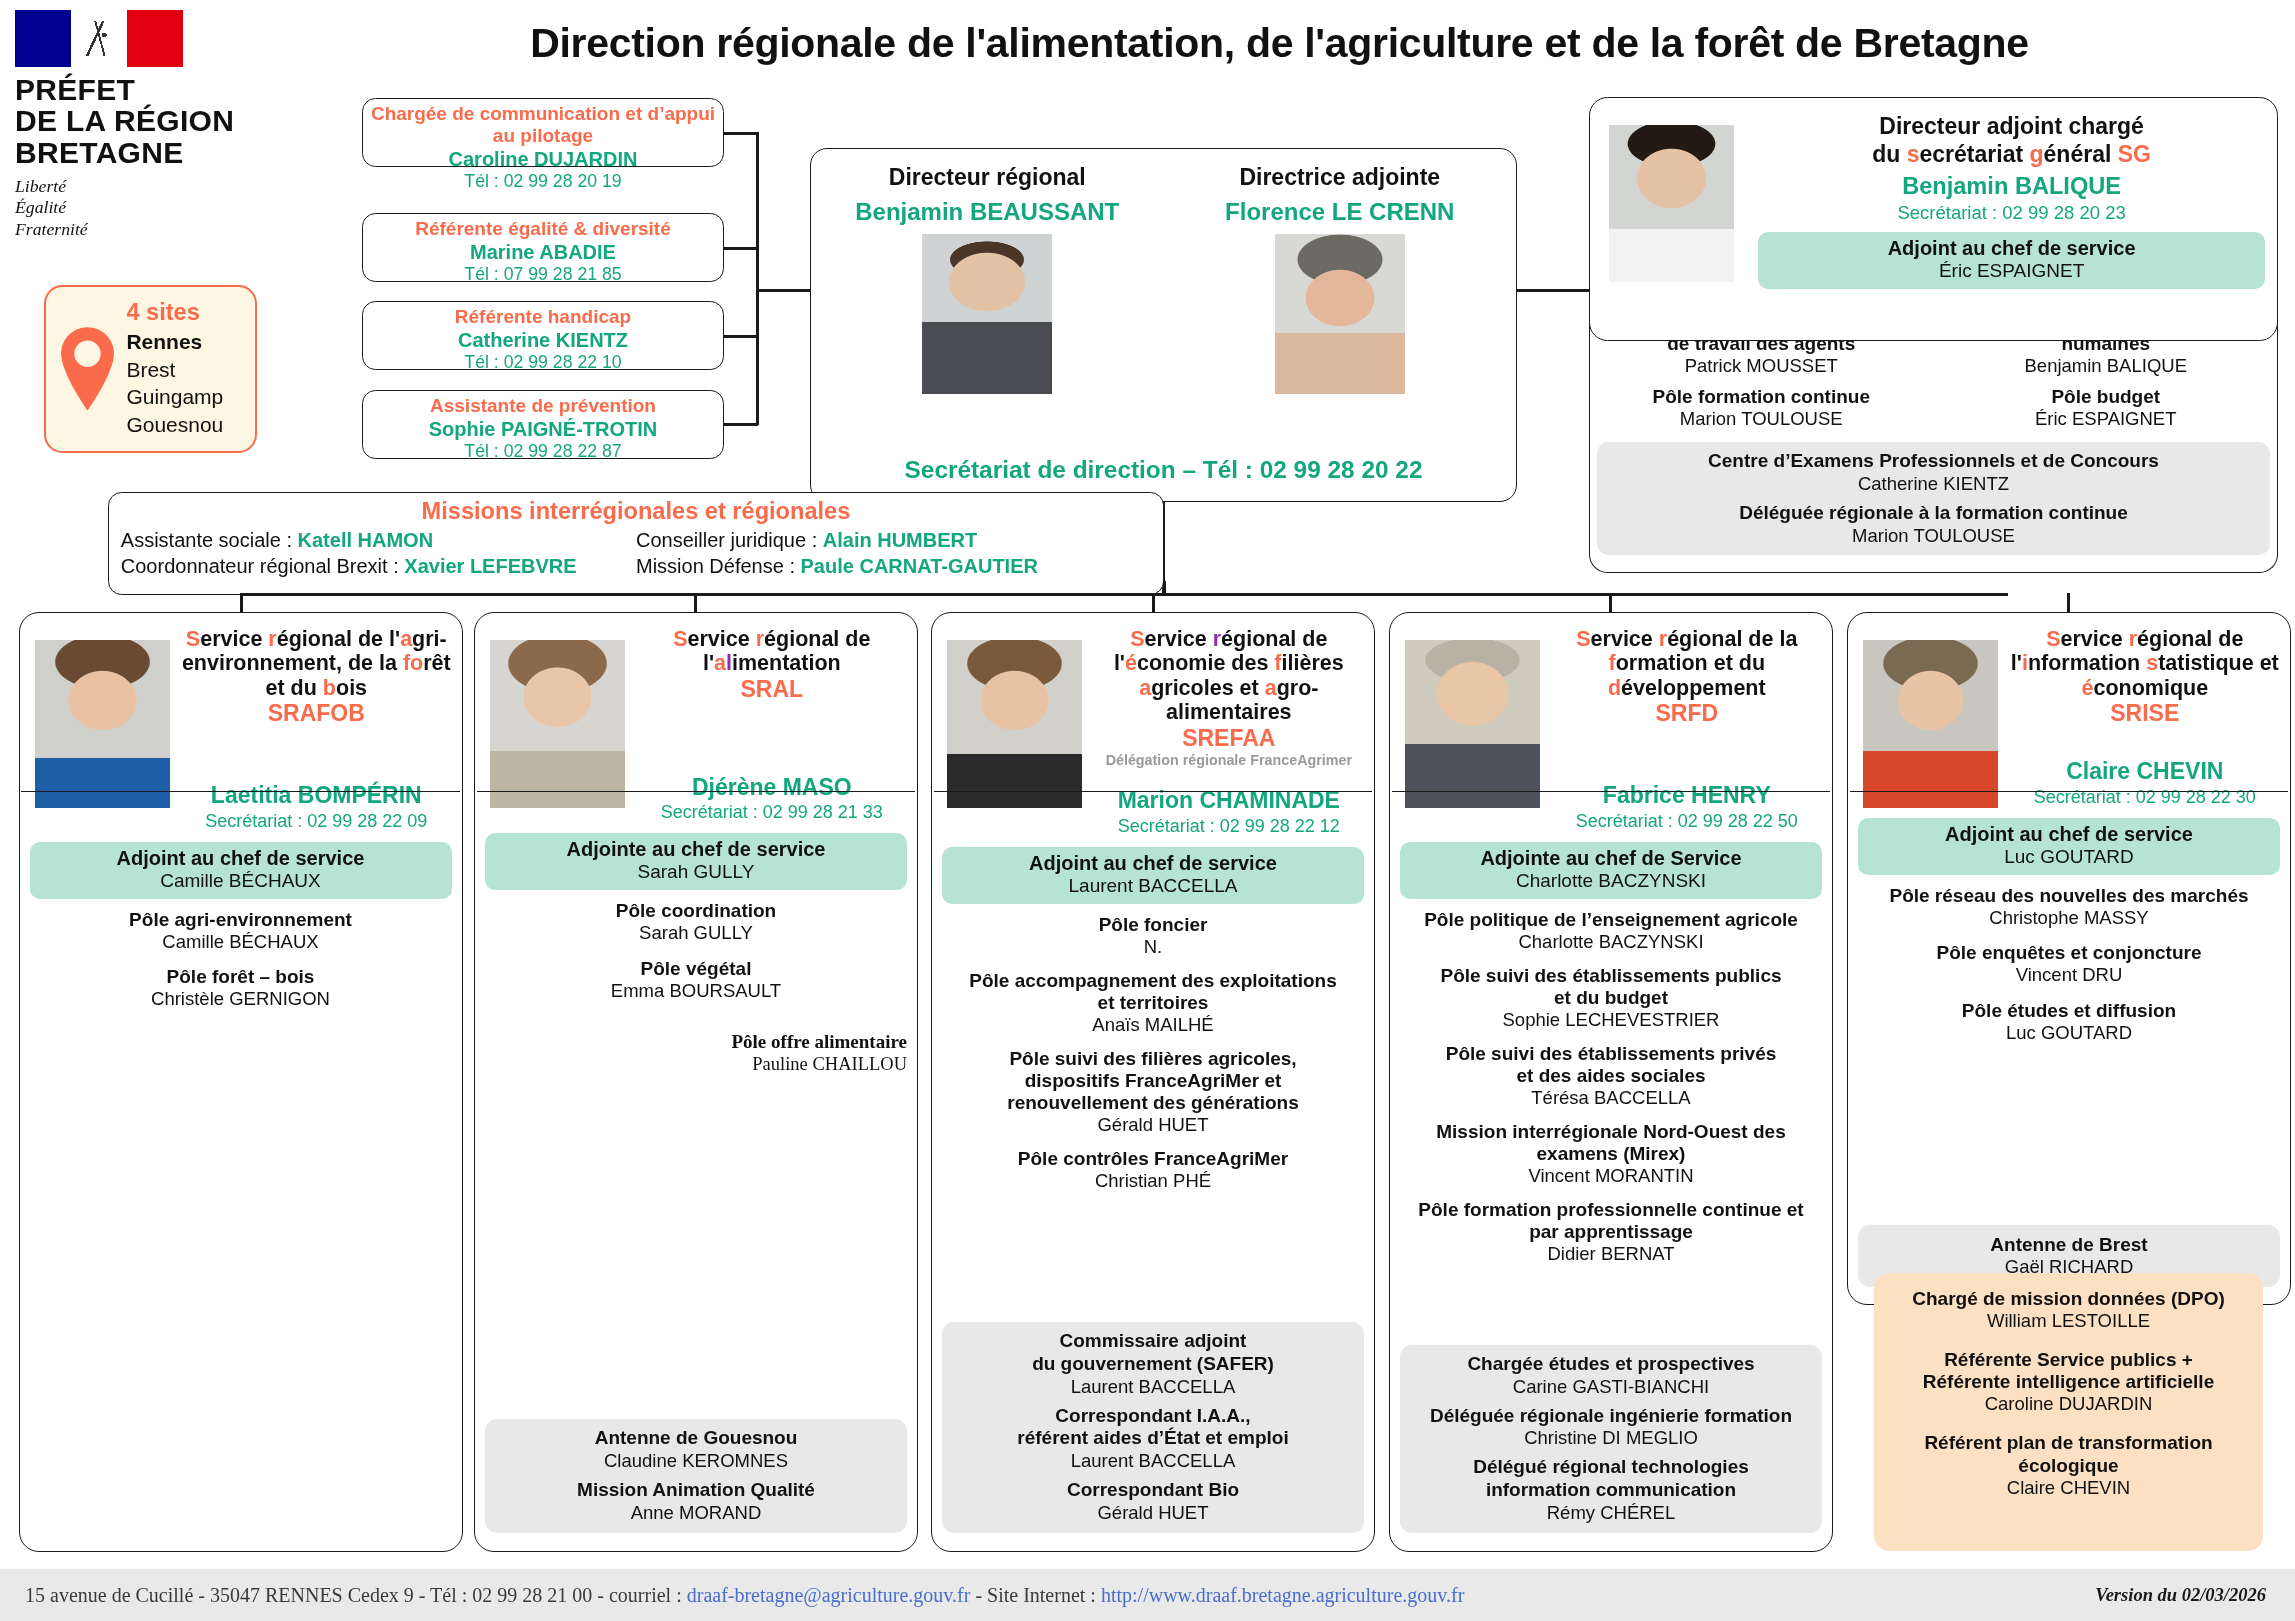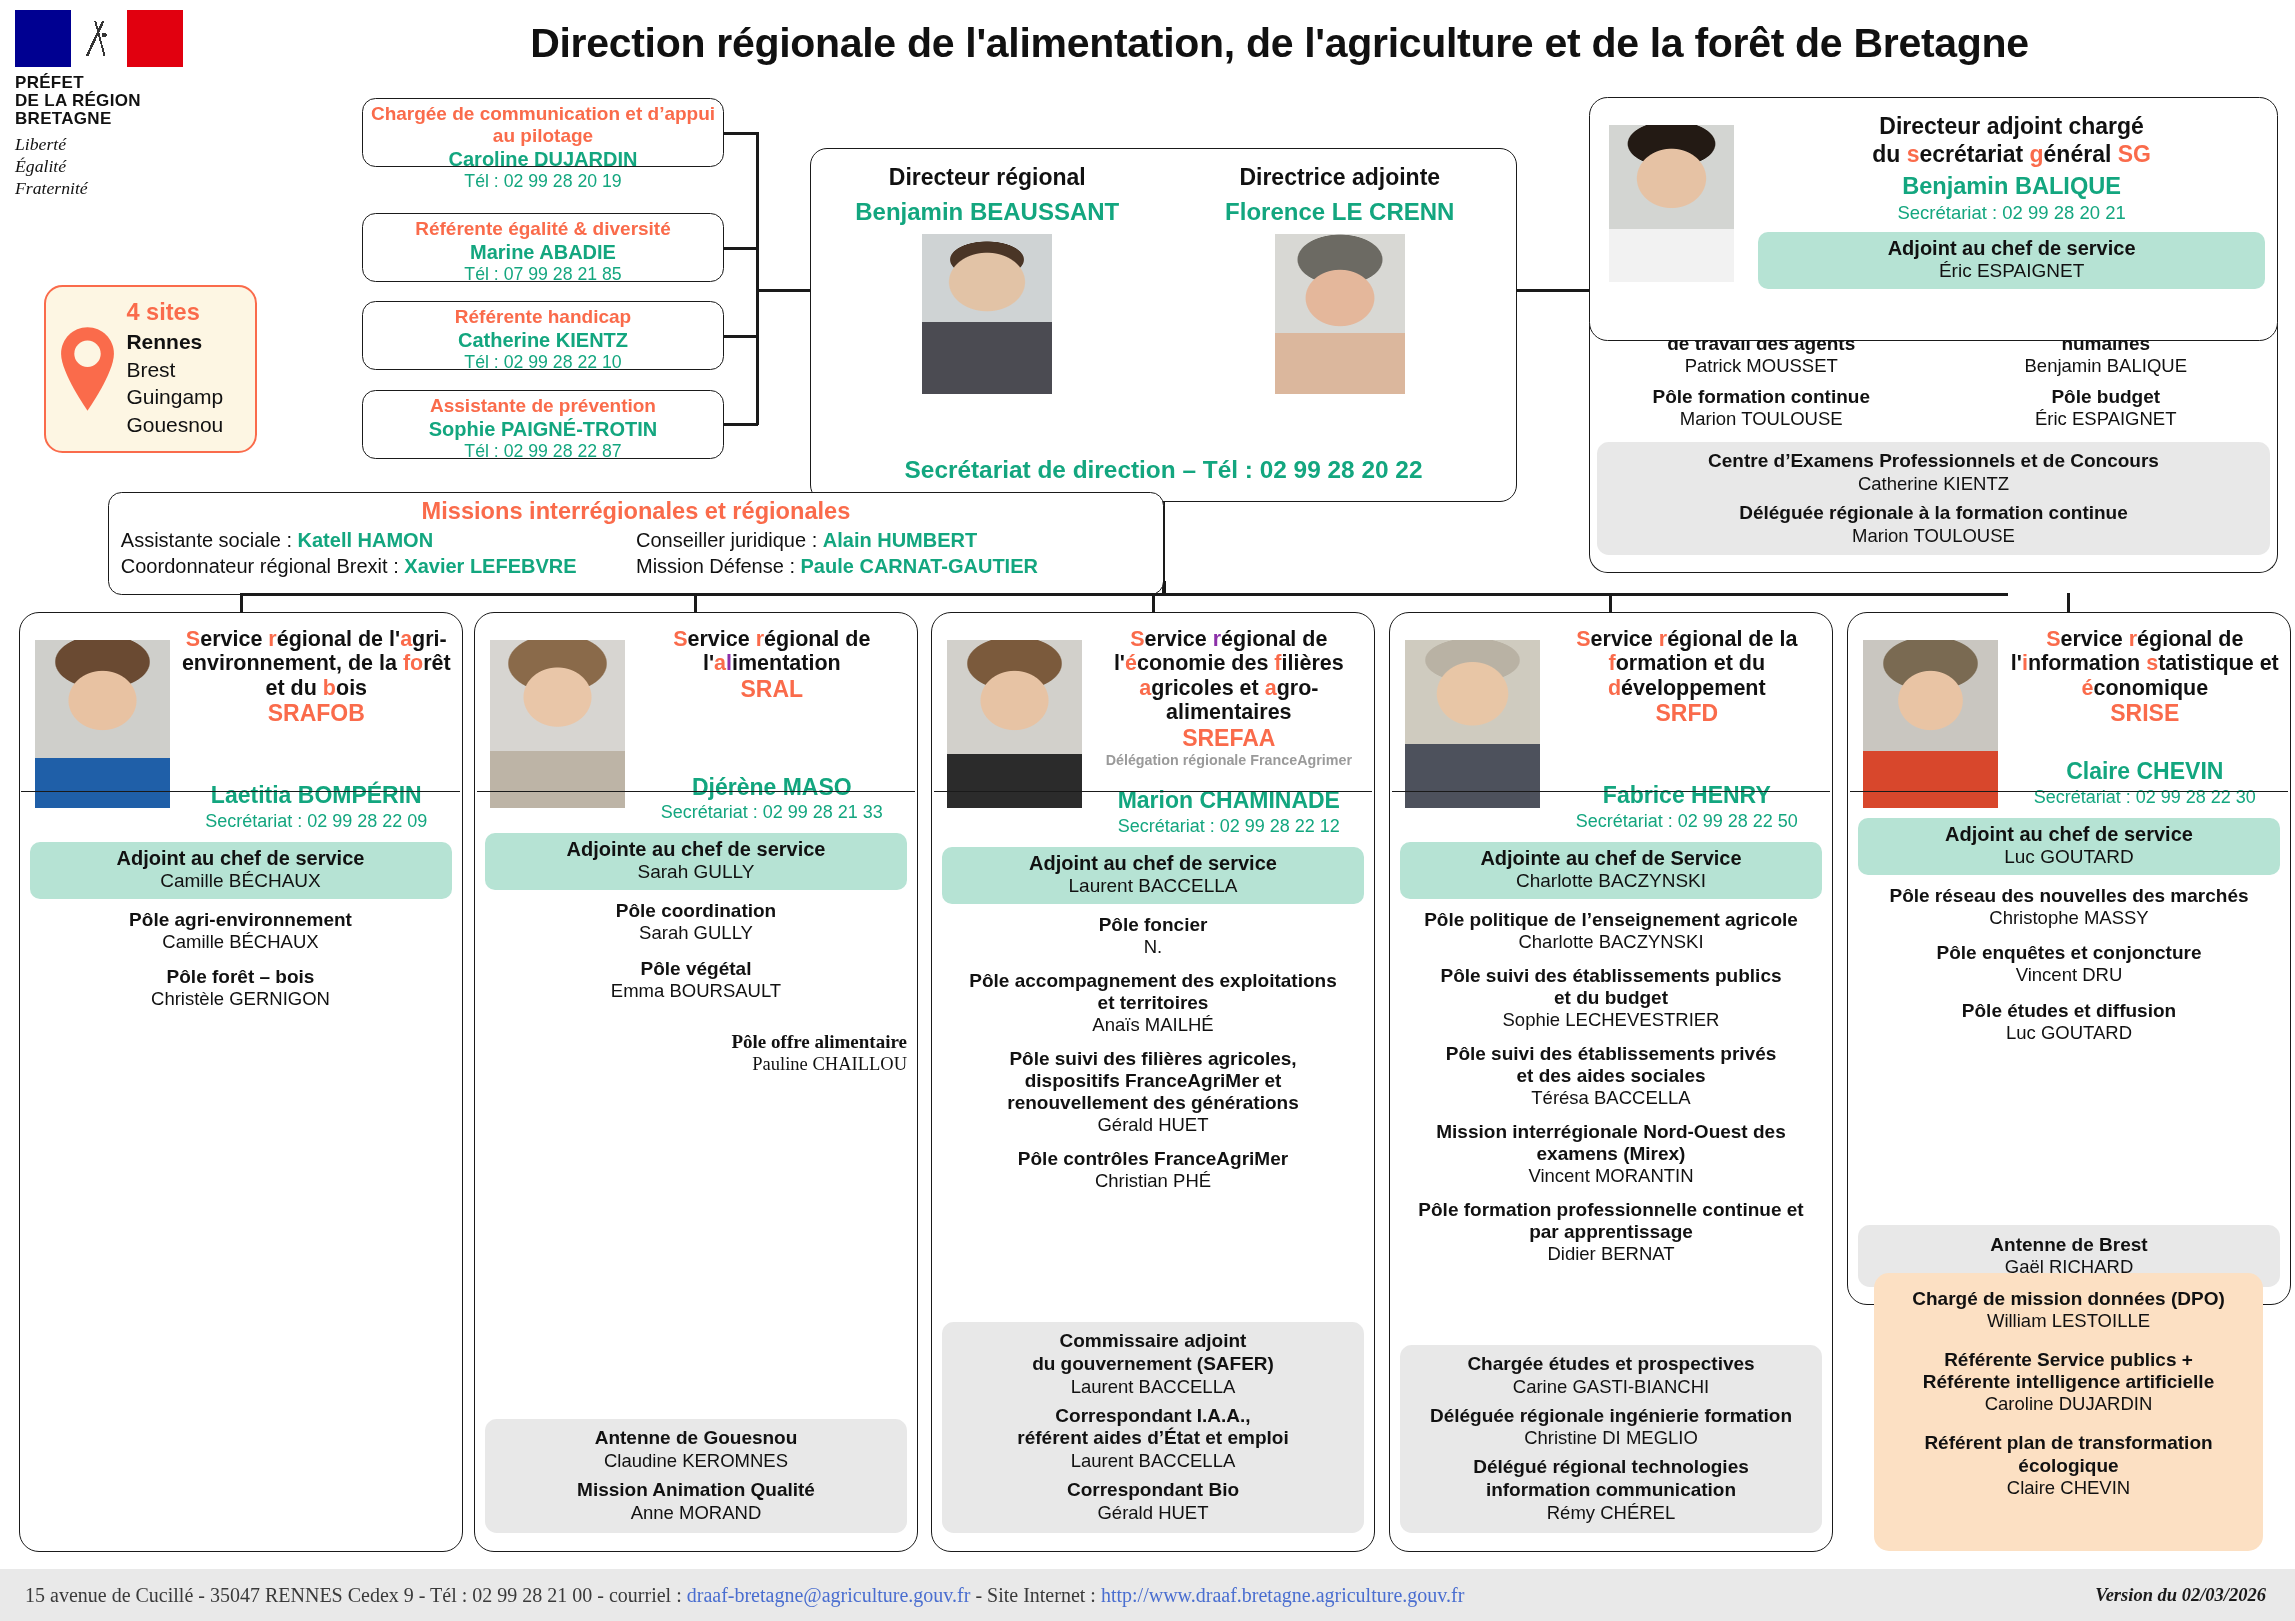--- a/index.html
+++ b/index.html
@@ -22,21 +22,21 @@
   #flag .b { flex:1; background:#000091; }
   #flag .w { flex:1; background:#ffffff; position:relative; }
   #flag .r { flex:1; background:#e1000f; }
   #flag .w:after{ content:""; position:absolute; left:10%; top:20%; width:70%; height:60%;
      background:
        radial-gradient(circle at 70% 40%, #111 0 2.5px, transparent 2.5px),
        linear-gradient(115deg, transparent 45%, #111 45%, #111 50%, transparent 50%),
        linear-gradient(75deg, transparent 55%, #111 55%, #111 59%, transparent 59%);
      opacity:.85; }
   #flag .r:after{ content:""; position:absolute; }
-  .prefet-txt { font-family:"Liberation Sans", sans-serif; font-weight:bold; font-size:17px;
+  .prefet-txt { font-family:"Liberation Sans", sans-serif; font-weight:bold; font-size:30px;
       line-height:1.06; letter-spacing:0.3px; margin-top:6.7px; color:#111; }
   .devise { font-family:"Liberation Serif", serif; font-style:italic; font-size:17.7px;
       line-height:1.22; margin-top:6.7px; color:#111; }
 
   #page-title { position:absolute; left:278px; top:20px; width:2003px;
       text-align:center; font-size:41px; font-weight:bold; letter-spacing:-0.3px; }
 
   
   #sites-box { position:absolute; left:44px; top:285px; width:213px; height:168px;
       border:2.1px solid #fa6b4b; border-radius:18.5px; background:#fdf6e3;
@@ -247,21 +247,21 @@
 <div class="card" id="sg-box">
   <div class="photo ph-man2 sg-photo"></div>
   <div id="sg-head">
     <div class="sg-title">
       <div>Directeur adjoint chargé</div>
       <div>
         <span>du </span><span class="orange">s</span><span>ecrétariat </span><span class="orange">g</span><span>énéral </span><span class="orange">SG</span>
       </div>
     </div>
     <div class="sg-name">Benjamin BALIQUE</div>
-    <div class="sg-tel">Secrétariat : 02 99 28 20 21</div>
+    <div class="sg-tel">Secrétariat : 02 99 28 20 23</div>
     <div class="adj-band" style="margin-top:8.4px;">
       <div class="t">Adjoint au chef de service</div>
       <div class="n">Éric ESPAIGNET</div>
     </div>
   </div>
 </div>
 
 <div id="sg-poles">
   <div class="pole-grid">
     <div>

